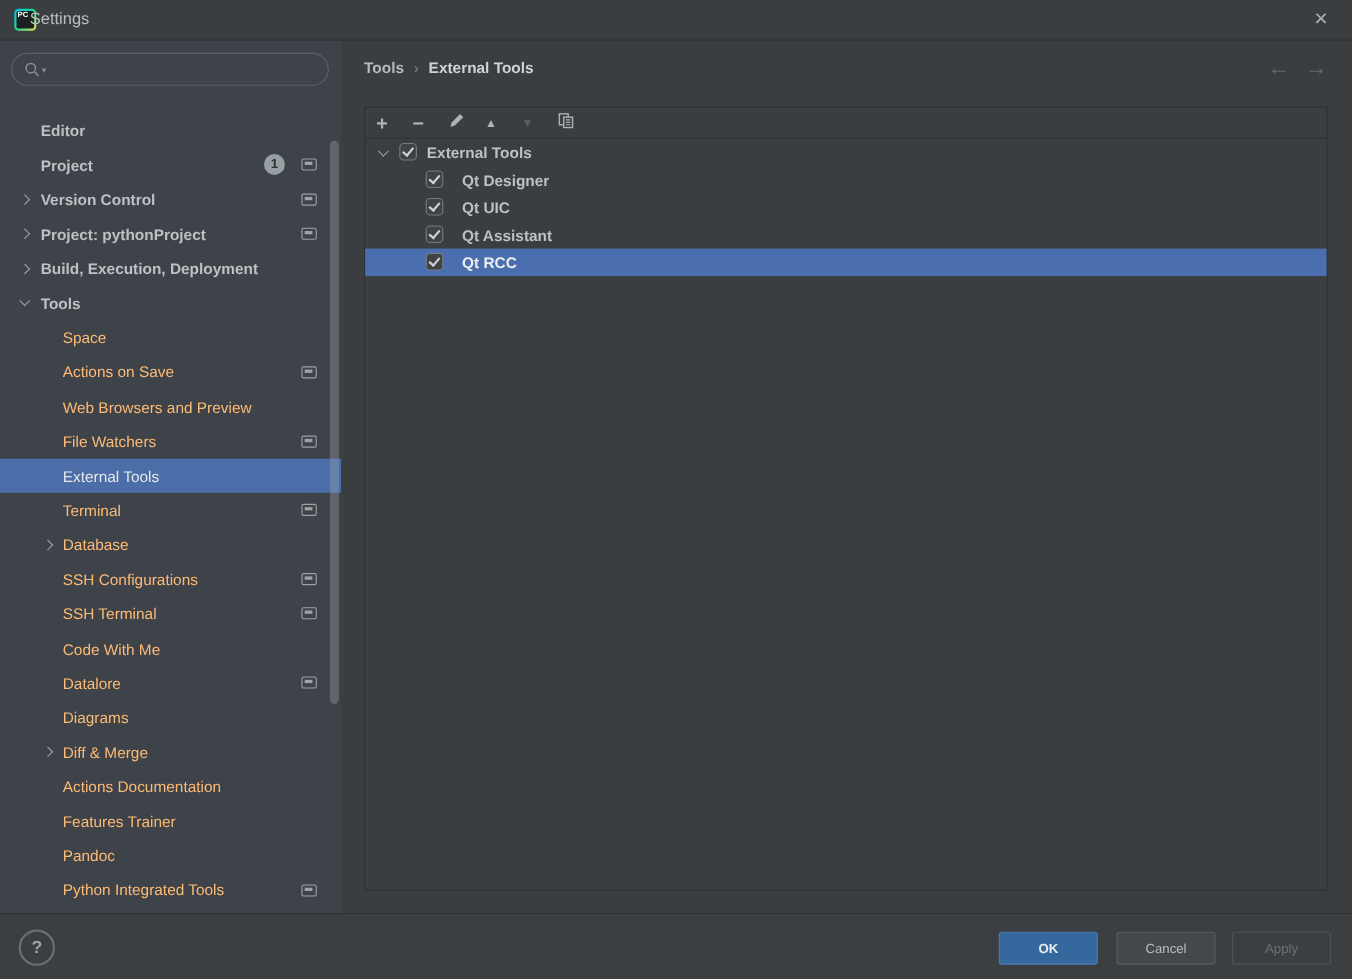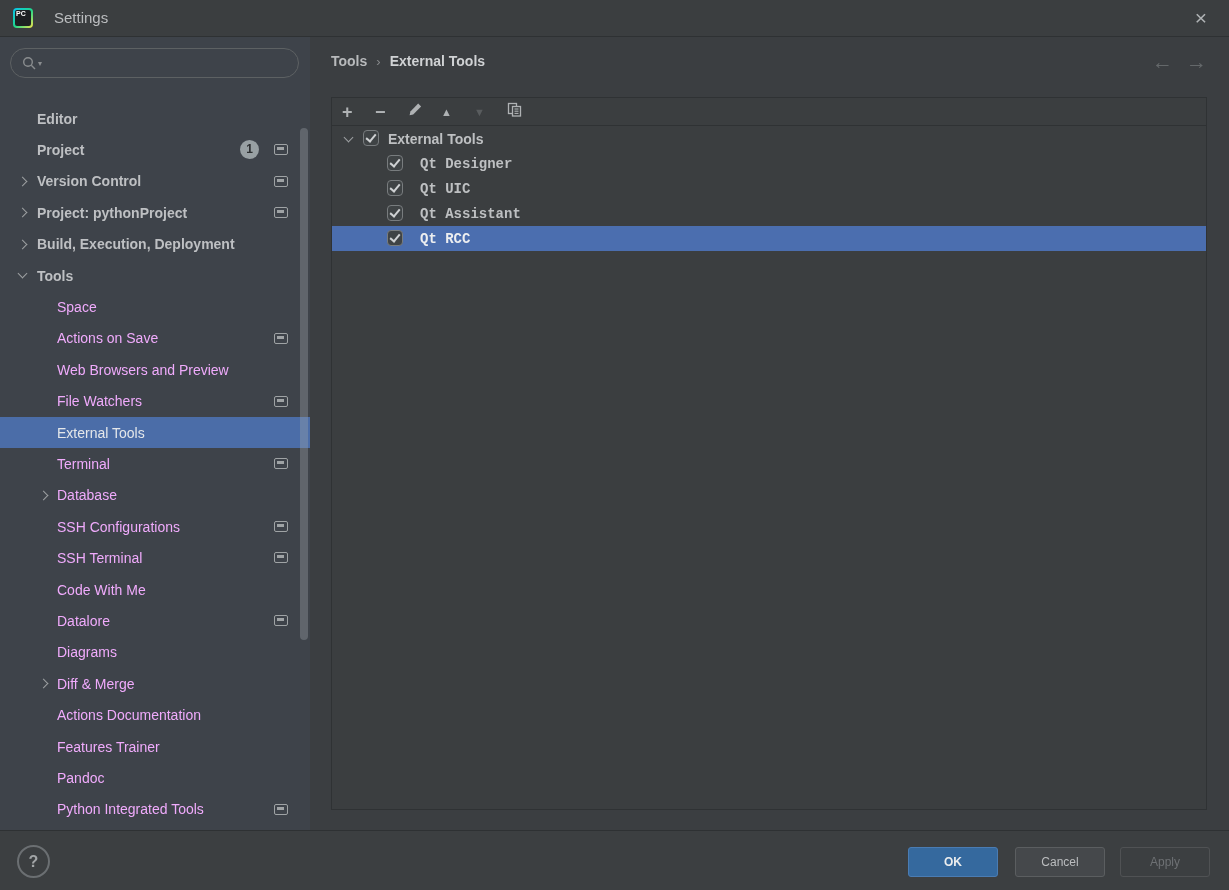--- a/index.html
+++ b/index.html
@@ -13,35 +13,35 @@
   
   .titlebar { position:absolute; left:0; top:0; width:100%; height:37px;
     background:#3b3e40; border-bottom:1px solid #2e3133; }
   .app-icon { position:absolute; left:13px; top:8px; width:20px; height:20px;
     border-radius:4px; background:linear-gradient(315deg,#f7e54a,#21d789 48%,#07c3f2);
     }
   .app-icon .inner { position:absolute; left:2px; top:2px; right:2px; bottom:2px;
     background:#1d2022; border-radius:2px; }
   .app-icon .pc { position:absolute; left:3px; top:2px; font-size:7px; font-weight:bold;
     color:#fff; letter-spacing:0; }
-  .win-title { position:absolute; left:54px; top:0; line-height:36px; font-size:15px; color:#bbbdbf; }
+  .win-title { position:absolute; left:27px; top:0; line-height:36px; font-size:15px; color:#bbbdbf; }
   .close-btn { position:absolute; right:14px; top:4px; width:28px; height:28px;
     text-align:center; line-height:28px; font-size:21px; color:#b0b3b5; cursor:pointer; }
   
   .sidebar { position:absolute; left:0; top:37px; width:310px; height:793px;
     background:#3e434a; overflow:hidden; }
   .searchbox { position:absolute; left:10px; top:11px; width:289px; height:30px;
     border:1px solid #5d6163; border-radius:15px; display:flex; align-items:center; padding-left:11px; }
   .searchbox svg { flex:0 0 auto; }
   .search-caret { font-size:8px; color:#8a8d8f; margin-left:1px; }
   .search-input { flex:1; background:transparent; border:none; outline:none;
     color:#d0d2d4; font-size:13px; padding:0 8px; font-family:"Liberation Sans",sans-serif; }
   .nav { position:absolute; left:0; top:66px; width:310px; display:flex; flex-direction:column; }
   .nav .row { position:relative; height:31.4px; display:flex; align-items:center; font-size:14px;
-    color:#f0abfc; cursor:pointer; }
+    color:#fdba74; cursor:pointer; }
   .nav .row.lvl0 { font-weight:bold; color:#bec0c3; }
   .nav .row .label { margin-left:37px; white-space:nowrap; }
   .nav .row.lvl1 .label { margin-left:57px; }
   .nav .row.sel { background:#4b6da8; color:#e4e7ea; }
   .chev { position:absolute; width:7px; height:7px;
     border-right:1.7px solid #9da0a2; border-bottom:1.7px solid #9da0a2; }
   .chev.right { transform:rotate(-45deg); left:19px; top:12px; }
   .chev.down  { transform:rotate(45deg);  left:19px; top:10px; }
   .row.lvl1 .chev.right { left:40px; }
   .badge { position:absolute; left:240px; top:6px; width:19px; height:19px; border-radius:50%;
@@ -67,21 +67,21 @@
   .ptoolbar { height:28px; display:flex; align-items:center; padding-left:10px;
     border-bottom:1px solid #2f3234; }
   .tbtn { width:33px; text-align:left; color:#afb2b4; cursor:pointer; }
   .tbtn.plusminus { font-size:18px; font-weight:bold; line-height:20px; }
   .tbtn.tri { font-size:11px; }
   .tbtn.disabled { color:#595c5e; }
   .tree { position:relative; }
   .trow { position:relative; height:25px; display:flex; align-items:center;
     font-size:14px; font-weight:bold; color:#bec0c2; cursor:pointer; }
   .trow .label { margin-left:56px; }
-  .trow.child .label { margin-left:88px;font-family:Liberation Mono, monospace; }
+  .trow.child .label { margin-left:88px; }
   .trow.sel { background:#4b6eaf; color:#eceef0; }
   .tchev { position:absolute; left:13px; top:8px; width:7px; height:7px;
     border-right:1.7px solid #9da0a2; border-bottom:1.7px solid #9da0a2; transform:rotate(45deg); }
   .cb { position:absolute; left:31px; top:4px; width:16px; height:16px;
     border:1.6px solid #787c7e; border-radius:4px; background:#3f4345; }
   .trow.child .cb { left:55px; }
   .cb::after { content:""; position:absolute; left:4px; top:1px; width:4px; height:8px;
     border:solid #cfd1d3; border-width:0 2px 2px 0; transform:rotate(40deg); }
   
   .footer { position:absolute; left:0; top:830px; width:100%; height:60px;

